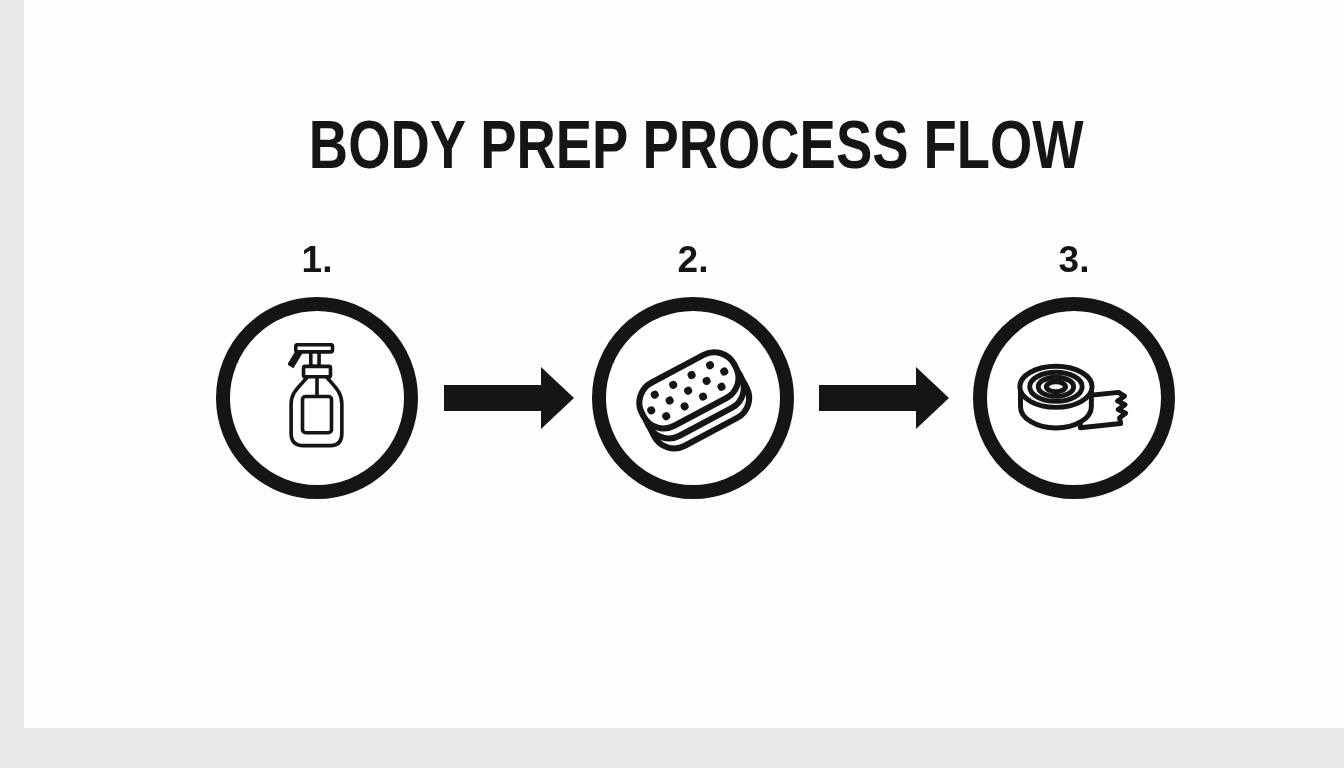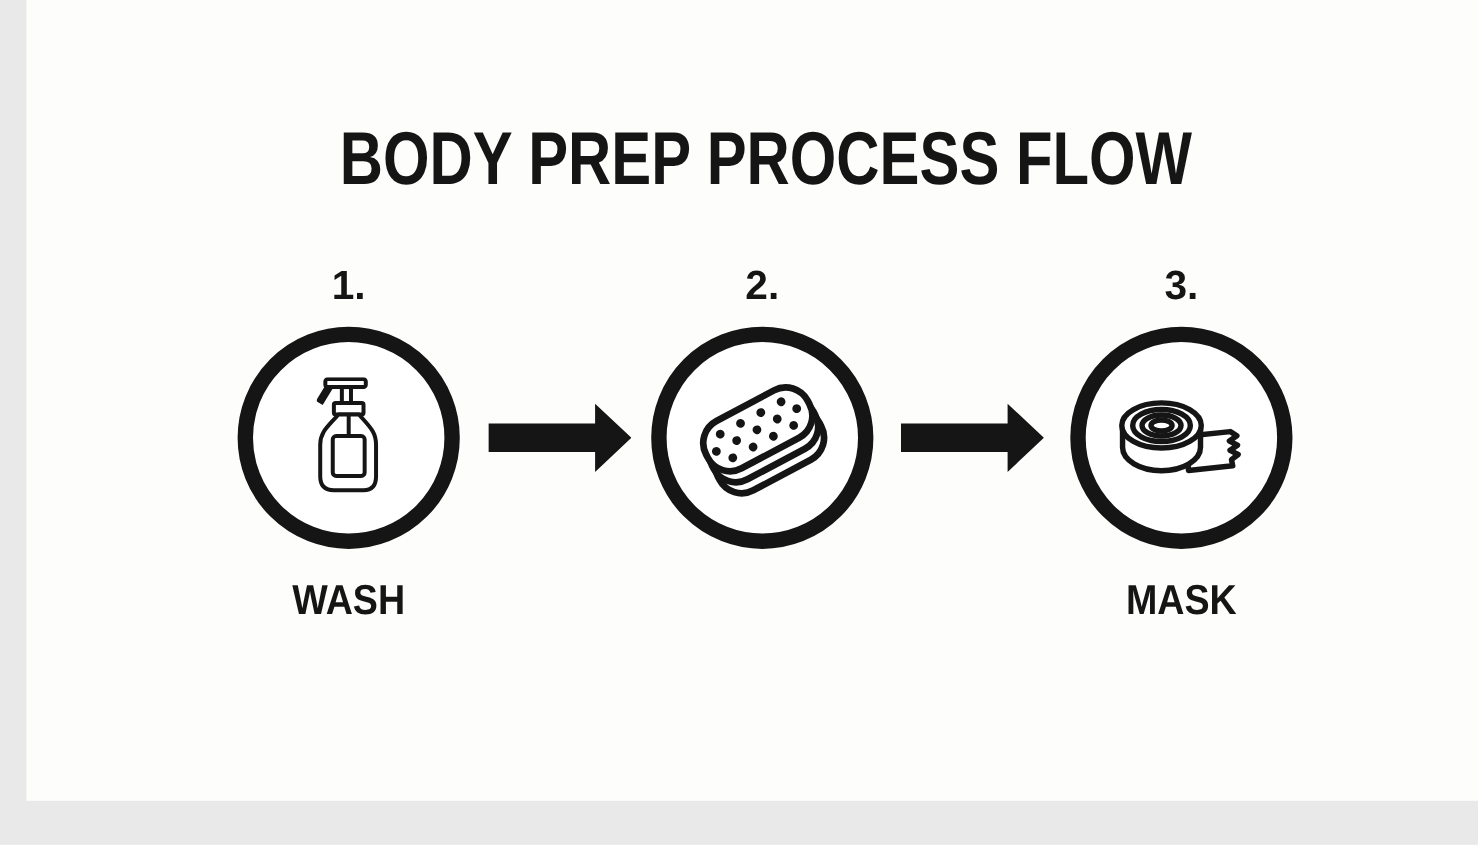--- a/index.html
+++ b/index.html
@@ -102,21 +102,20 @@
       <svg width="58" height="110" viewBox="0 0 112 212">
         <path d="M22 16 L8 39" fill="none" stroke="var(--ink)" stroke-width="14" stroke-linecap="square"></path>
         <rect class="stroke-fill" x="15" y="3" width="71" height="14" rx="4"></rect>
         <rect class="stroke-fill" x="44" y="17" width="16" height="28"></rect>
         <rect class="stroke-fill" x="30" y="45" width="52" height="20" rx="3"></rect>
         <path class="stroke-fill" stroke-linejoin="round" d="M38 65 L74 65 C92 86 104 95 104 118 L104 174 Q104 198 82 198 L30 198 Q6 198 6 174 L6 118 C6 95 20 86 38 65 Z"></path>
         <line class="stroke" x1="56" y1="65" x2="56" y2="103"></line>
         <rect class="stroke-fill" x="28" y="103" width="56" height="70" rx="6"></rect>
       </svg>
     </div>
-    <div class="step-label"><span class="condense-sm">WASH</span></div>
   </div>
 
   <svg class="arrow" style="left:420px" width="130" height="64" viewBox="0 0 130 64">
     <polygon points="0,19 97,19 97,1 130,32 97,63 97,45 0,45" fill="var(--ink)"></polygon>
   </svg>
 
   <div class="step" style="left:529px">
     <div class="step-number">2.</div>
     <div class="circle">
       <svg width="148" height="122" viewBox="0 0 170 140">
@@ -155,16 +154,15 @@
         <g transform="rotate(-4 120 80)">
           <path class="stroke-fill" stroke-width="6" stroke-linejoin="round" d="M95 58 L152 56 L160 62 L150 68 L160 74 L150 80 L160 86 L151 92 L152 100 L95 102 Z"></path>
         </g>
         <path class="stroke-fill" d="M12 48 L12 74 A50 30 0 0 0 112 74 L112 48"></path>
         <ellipse class="stroke-fill" stroke-width="8" cx="62" cy="46" rx="51" ry="29"></ellipse>
         <ellipse class="stroke" stroke-width="6" cx="62" cy="46" rx="37" ry="20.5"></ellipse>
         <ellipse class="stroke" stroke-width="9" cx="62" cy="46" rx="25" ry="13.5"></ellipse>
         <ellipse class="stroke-fill" stroke-width="6" cx="62" cy="46" rx="13.5" ry="7"></ellipse>
       </svg>
     </div>
-    <div class="step-label"><span class="condense-sm">MASK</span></div>
   </div>
 
 </div>
 
 </body></html>

